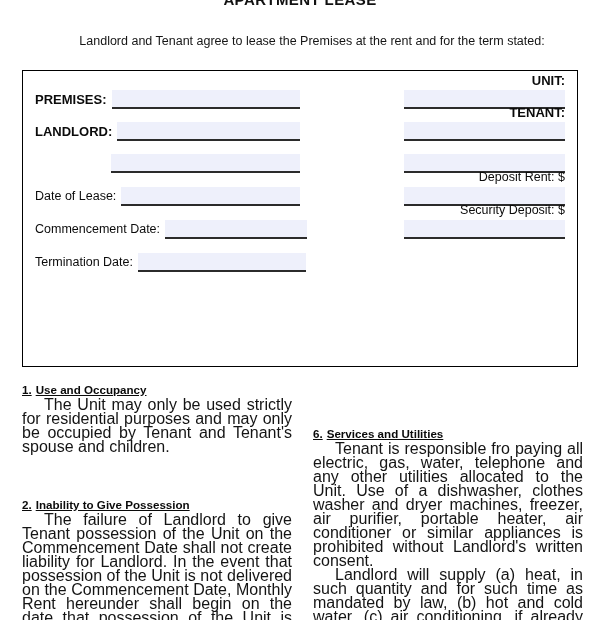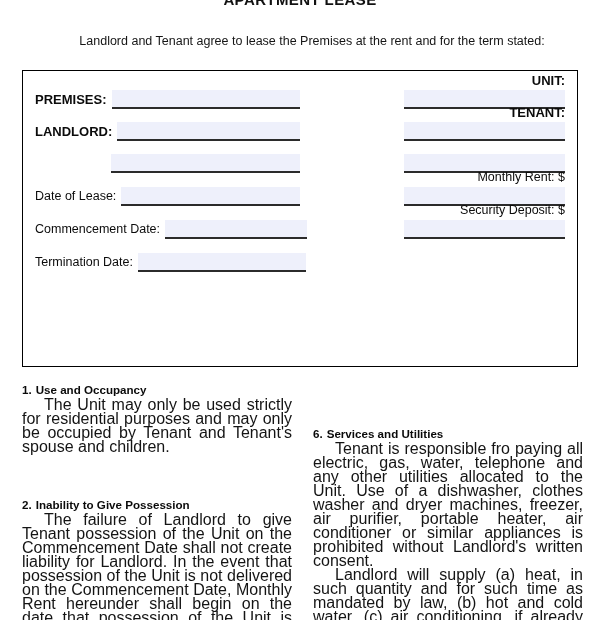--- a/index.html
+++ b/index.html
@@ -130,20 +130,21 @@
   }
   .col.col-left  { left: 0px; }
   .col.col-right { left: 291px; }
 
   .sec-head {
     font-size: 11.6px;
     font-weight: bold;
     color: #0a0a0a;
     margin: 0 0 1px 0;
     line-height: 14px;
+    text-decoration: underline;
   }
   .sec-head .num { margin-right: 4px; }
 
   .sec-para {
     font-size: 16px;
     line-height: 14px;
     text-align: justify;
     text-justify: inter-word;
     margin: 0;
     text-indent: 22px;
@@ -196,21 +197,21 @@
         <input class="fld-input nolabel" type="text" value="" style="">
       </div>
     </div>
 
     <div class="form-row tall">
       <div class="form-col left">
         <span class="fld-label">Date of Lease:</span>
         <input class="fld-input" type="text" value="" style="">
       </div>
       <div class="form-col right">
-        <span class="fld-label">Monthly Rent: $</span>
+        <span class="fld-label">Deposit Rent: $</span>
         <input class="fld-input" type="text" value="" style="">
       </div>
     </div>
 
 
     <div class="form-row tall">
       <div class="form-col left">
         <span class="fld-label">Commencement Date:</span>
         <input class="fld-input" type="text" value="" style="">
       </div>

